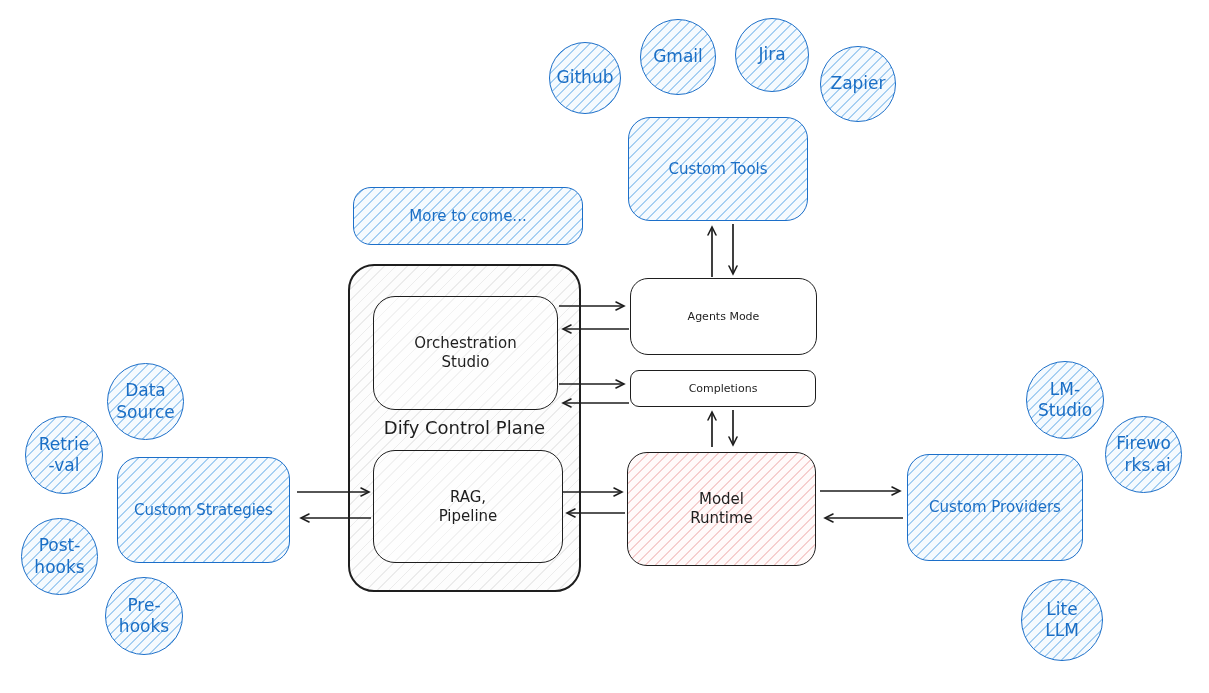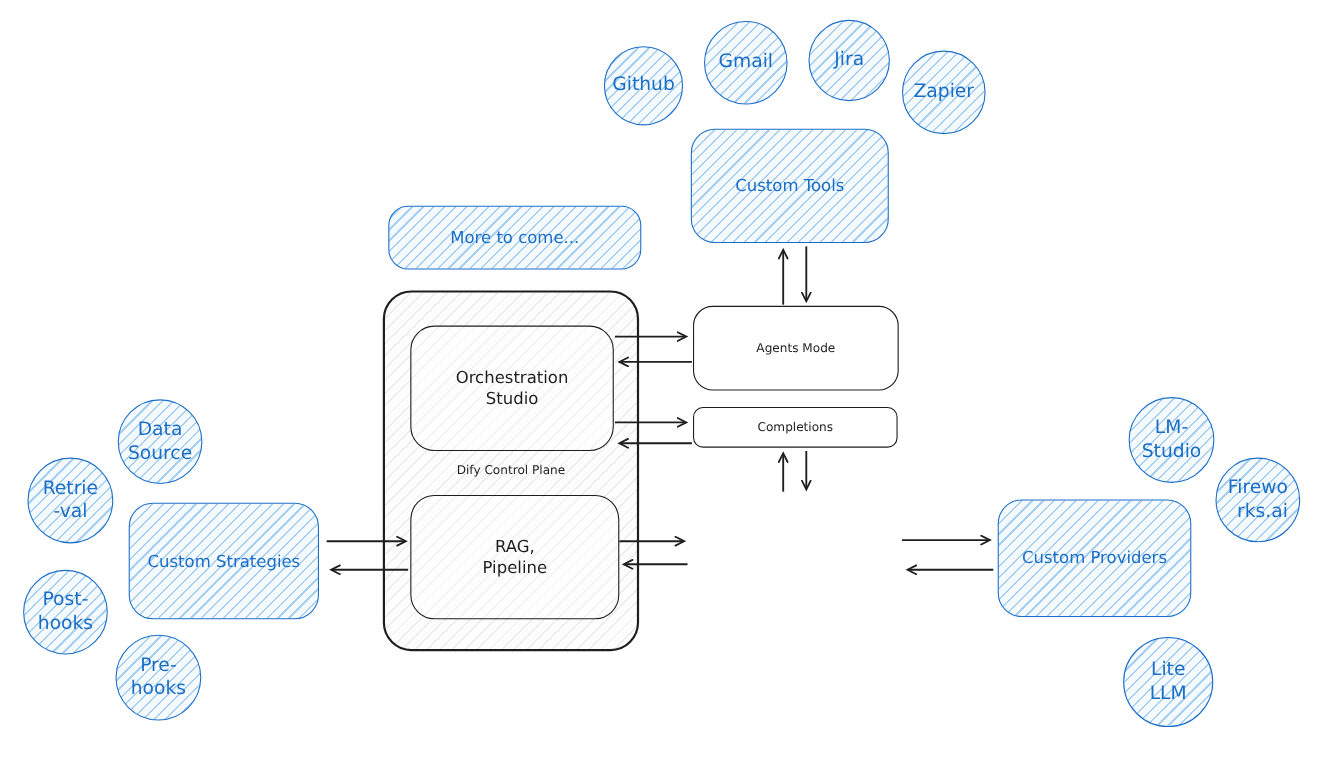--- a/index.html
+++ b/index.html
@@ -40,21 +40,21 @@
       repeating-linear-gradient(135deg, rgba(120,120,120,.13) 0 1.2px, rgba(255,255,255,0) 1.2px 8px),
       #fdfdfd;
   }
   .inner-box{
     border:1.8px solid var(--dark-stroke,#1e1e1e);
     color:var(--dark-stroke,#1e1e1e);
     background:rgba(255,255,255,.35);
     font-size:15px;
   }
   .plain-label{
-    position:absolute;color:var(--dark-stroke,#1e1e1e);font-size:11px;
+    position:absolute;color:var(--dark-stroke,#1e1e1e);font-size:18px;
     display:flex;align-items:center;justify-content:center;text-align:center;
   }
   #arrows{position:absolute;left:0;top:0;pointer-events:none;}
 </style>
 </head>
 <body>
 
 <div id="canvas">
 
   <div class="node container-box" style="left:348px;top:264px;width:233px;height:328px;border-radius:26px;"></div>
@@ -71,20 +71,22 @@
   <div class="node circle blue" style="left:735px;top:18px;width:74px;height:74px;">Jira</div>
   <div class="node circle blue" style="left:820px;top:46px;width:76px;height:76px;">Zapier</div>
 
   <div class="node blue box" style="left:628px;top:117px;width:180px;height:104px;border-radius:22px;text-align:center;">Custom Tools</div>
   <div class="node blue box" style="left:353px;top:187px;width:230px;height:58px;border-radius:18px;">More to come...</div>
   <div class="node blue box" style="left:907px;top:454px;width:176px;height:107px;border-radius:22px;">Custom Providers</div>
   <div class="node blue box" style="left:117px;top:457px;width:173px;height:106px;border-radius:22px;">Custom Strategies</div>
 
   <div class="node dark-box" style="left:630px;top:278px;width:187px;height:77px;border-radius:18px;">Agents Mode</div>
   <div class="node dark-box" style="left:630px;top:370px;width:186px;height:37px;border-radius:9px;">Completions</div>
+  <div class="node red-box" style="left:627px;top:452px;width:189px;height:114px;border-radius:20px;">Model
+Runtime</div>
 
   <div class="node circle blue" style="left:1026px;top:361px;width:78px;height:78px;">LM-
 Studio</div>
   <div class="node circle blue" style="left:1105px;top:416px;width:77px;height:77px;text-align:right;">Firewo
 rks.ai</div>
   <div class="node circle blue" style="left:1021px;top:579px;width:82px;height:82px;">Lite
 LLM</div>
 
   <div class="node circle blue" style="left:25px;top:416px;width:78px;height:78px;">Retrie
 -val</div>

